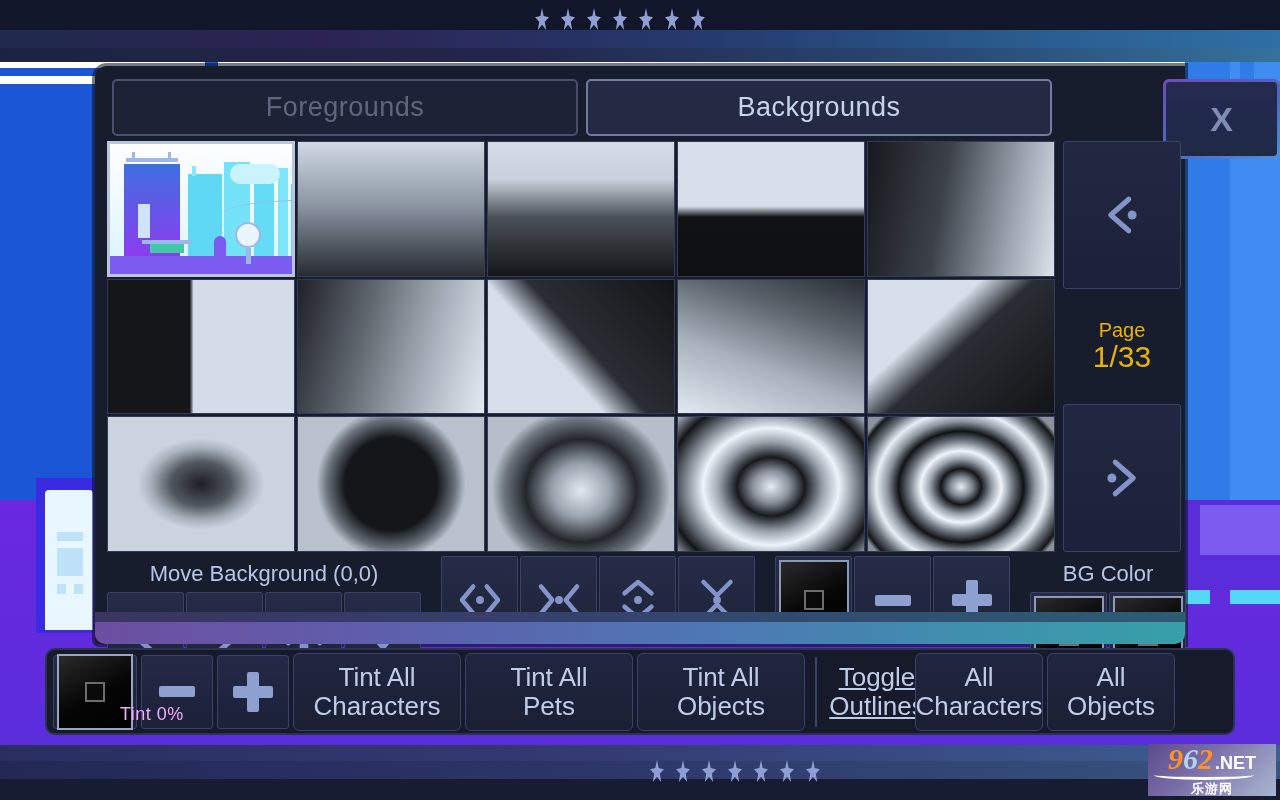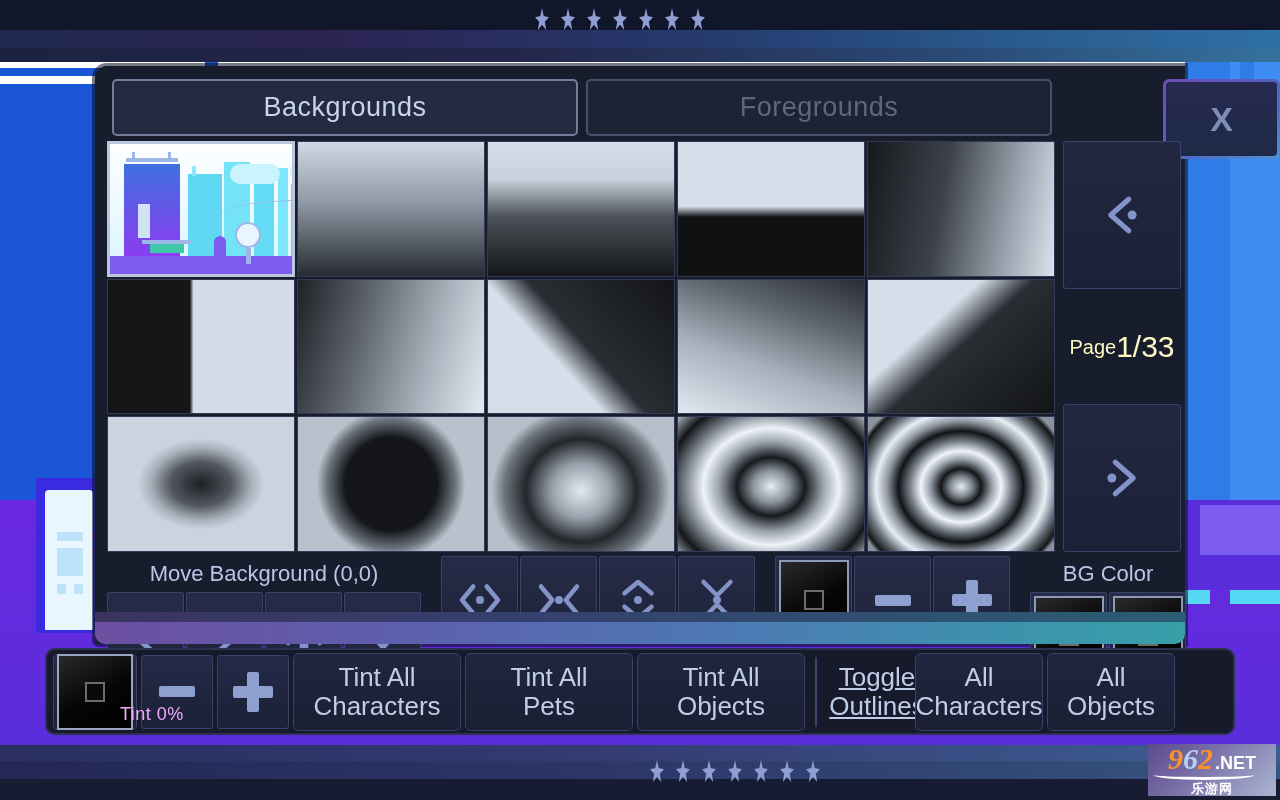--- a/index.html
+++ b/index.html
@@ -99,22 +99,22 @@
   #thumbs { position:absolute; left:12px; top:75px; width:948px; height:411px;
     display:grid; grid-template-columns:repeat(5,1fr); grid-template-rows:repeat(3,1fr); gap:2px; }
   .thumb { position:relative; border:1px solid #323a56; overflow:hidden; background:#111; }
   .thumb.sel { border:3px solid #b9c6dd; }
 
   
   #navcol { position:absolute; left:968px; top:75px; width:118px; height:411px; }
   .nav-btn { width:118px; height:148px; border:1px solid #39436a; border-radius:3px;
     background:linear-gradient(180deg,#232842 0%,#1c2139 100%);
     display:flex; align-items:center; justify-content:center; }
-  .page-label { height:115px; display:flex; 
-    align-items:center; justify-content:center; color:#fef9c3; }
+  .page-label { height:115px; display:flex; flex-direction:column;
+    align-items:center; justify-content:center; color:#eab308; }
   .page-word { font-size:20px; line-height:1; }
   .page-num { font-size:30px; line-height:1.1; }
 
   
   #controls { position:absolute; left:12px; top:490px; width:1066px; height:135px; display:flex; }
   .ctrl-group { position:relative; }
   .ctrl-title { height:36px; display:flex; align-items:center; justify-content:center;
     color:#b7c6e6; font-size:22px; white-space:nowrap; }
   .ctrl-row { display:flex; gap:2px; }
   .ctrl-btn { width:77px; height:88px; border:1px solid #3a4267; border-radius:2px;
@@ -229,25 +229,25 @@
       <span class="wmnet">.NET</span>
     </div>
     <div class="wm-cn">乐游网</div>
     <div class="wm-swoosh"></div>
   </div>
 </div>
 
 <div id="panel">
 
   <div class="tabs">
+    <div class="tab inactive">
+      <span>Foregrounds</span>
+    </div>
     <div class="tab active">
       <span>Backgrounds</span>
-    </div>
-    <div class="tab inactive">
-      <span>Foregrounds</span>
     </div>
   </div>
 
   <div class="close-btn">
     <div class="close-inner">
       <span>X</span>
     </div>
   </div>
 
   <div id="thumbs">

